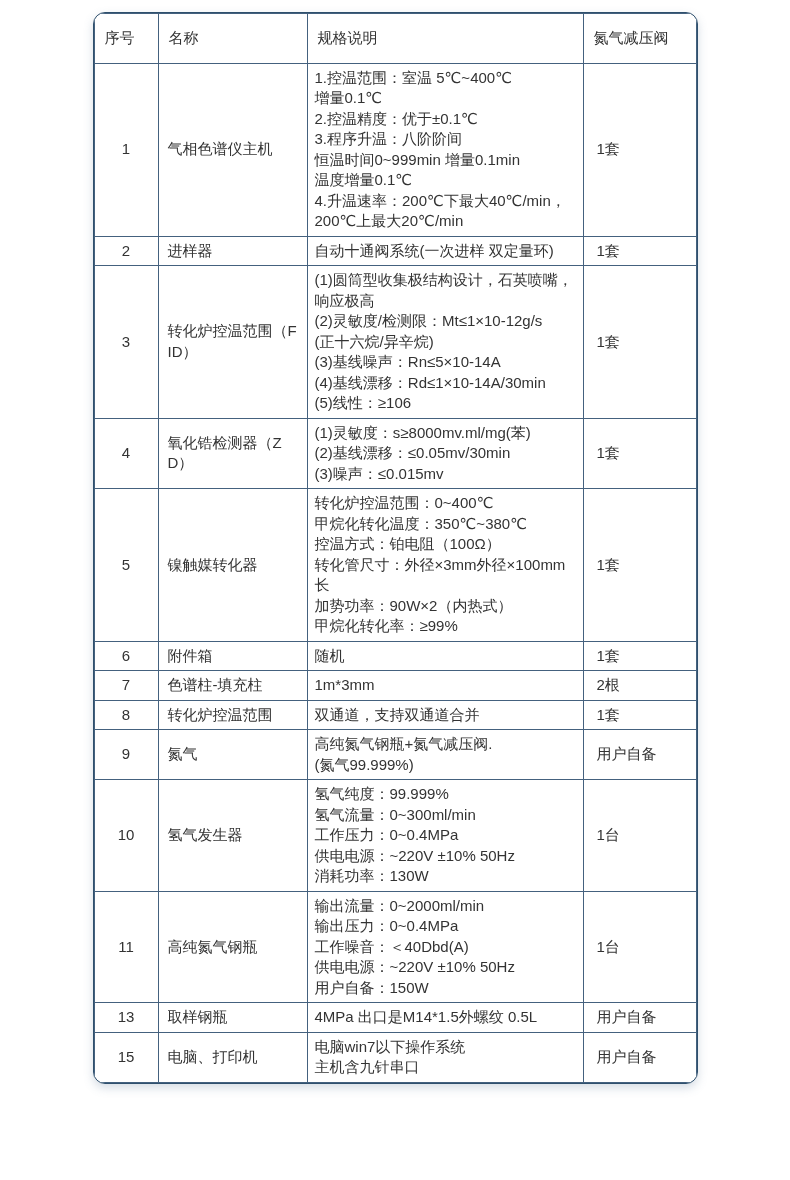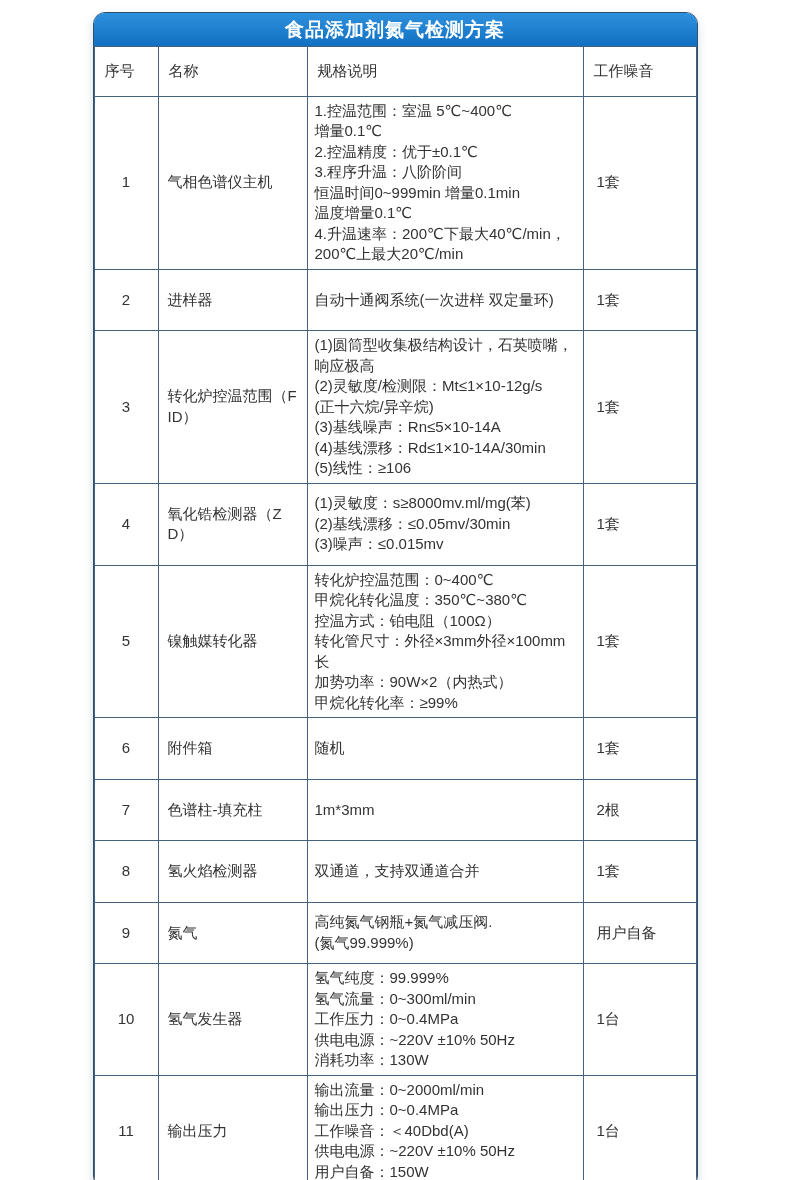--- a/index.html
+++ b/index.html
@@ -51,43 +51,42 @@
     font-size: 15px;
     line-height: 20.5px;
     padding: 4px 8px;
     vertical-align: middle;
     text-align: left;
     font-weight: normal;
     word-break: break-all;
   }
   .spec-table th { padding: 14px 10px; }
   .spec-table td.no-cell { text-align: center; padding: 4px 2px; }
-  .spec-table td.name-cell { padding: 20px 9px; margin-top: 36px; }
-  .spec-table td.qty-cell { padding: 17px 13px; }
+  .spec-table td.name-cell { padding: 3px 9px; margin-top: 36px; }
+  .spec-table td.qty-cell { padding: 4px 13px; }
   .spec-table td.spec-cell { padding: 4px 7px; }
   .spec-line { white-space: normal; }
 </style>
 </head>
 <body>
 
 <div class="sheet">
-  <div class="title-bar">食品添加剂氮气检测方案</div>
   <table class="spec-table">
     <colgroup>
       <col class="c-no">
         <col class="c-name">
         <col class="c-spec">
         <col class="c-qty">
     </colgroup>
     <thead>
       <tr>
         <th>序号</th>
         <th>名称</th>
         <th>规格说明</th>
-        <th>工作噪音</th>
+        <th>氮气减压阀</th>
       </tr>
     </thead>
     <tbody>
         <tr>
     <td class="no-cell">1</td>
     <td class="name-cell">气相色谱仪主机</td>
     <td class="spec-cell">
             <div class="spec-line">1.控温范围：室温 5℃~400℃</div>
             <div class="spec-line">增量0.1℃</div>
             <div class="spec-line">2.控温精度：优于±0.1℃</div>
@@ -155,21 +154,21 @@
         <tr>
     <td class="no-cell">7</td>
     <td class="name-cell">色谱柱-填充柱</td>
     <td class="spec-cell">
             <div class="spec-line">1m*3mm</div>
           </td>
     <td class="qty-cell">2根</td>
   </tr>
         <tr>
     <td class="no-cell">8</td>
-    <td class="name-cell">氢火焰检测器</td>
+    <td class="name-cell">转化炉控温范围</td>
     <td class="spec-cell">
             <div class="spec-line">双通道，支持双通道合并</div>
           </td>
     <td class="qty-cell">1套</td>
   </tr>
         <tr>
     <td class="no-cell">9</td>
     <td class="name-cell">氮气</td>
     <td class="spec-cell">
             <div class="spec-line">高纯氮气钢瓶+氮气减压阀.</div>
@@ -184,25 +183,42 @@
             <div class="spec-line">氢气纯度：99.999%</div>
             <div class="spec-line">氢气流量：0~300ml/min</div>
             <div class="spec-line">工作压力：0~0.4MPa</div>
             <div class="spec-line">供电电源：~220V ±10% 50Hz</div>
             <div class="spec-line">消耗功率：130W</div>
           </td>
     <td class="qty-cell">1台</td>
   </tr>
         <tr>
     <td class="no-cell">11</td>
-    <td class="name-cell">输出压力</td>
+    <td class="name-cell">高纯氮气钢瓶</td>
     <td class="spec-cell">
             <div class="spec-line">输出流量：0~2000ml/min</div>
             <div class="spec-line">输出压力：0~0.4MPa</div>
             <div class="spec-line">工作噪音：＜40Dbd(A)</div>
             <div class="spec-line">供电电源：~220V ±10% 50Hz</div>
             <div class="spec-line">用户自备：150W</div>
           </td>
     <td class="qty-cell">1台</td>
   </tr>
+        <tr>
+    <td class="no-cell">13</td>
+    <td class="name-cell">取样钢瓶</td>
+    <td class="spec-cell">
+            <div class="spec-line">4MPa 出口是M14*1.5外螺纹 0.5L</div>
+          </td>
+    <td class="qty-cell">用户自备</td>
+  </tr>
+        <tr>
+    <td class="no-cell">15</td>
+    <td class="name-cell">电脑、打印机</td>
+    <td class="spec-cell">
+            <div class="spec-line">电脑win7以下操作系统</div>
+            <div class="spec-line">主机含九针串口</div>
+          </td>
+    <td class="qty-cell">用户自备</td>
+  </tr>
       </tbody>
   </table>
 </div>
 
 </body></html>

